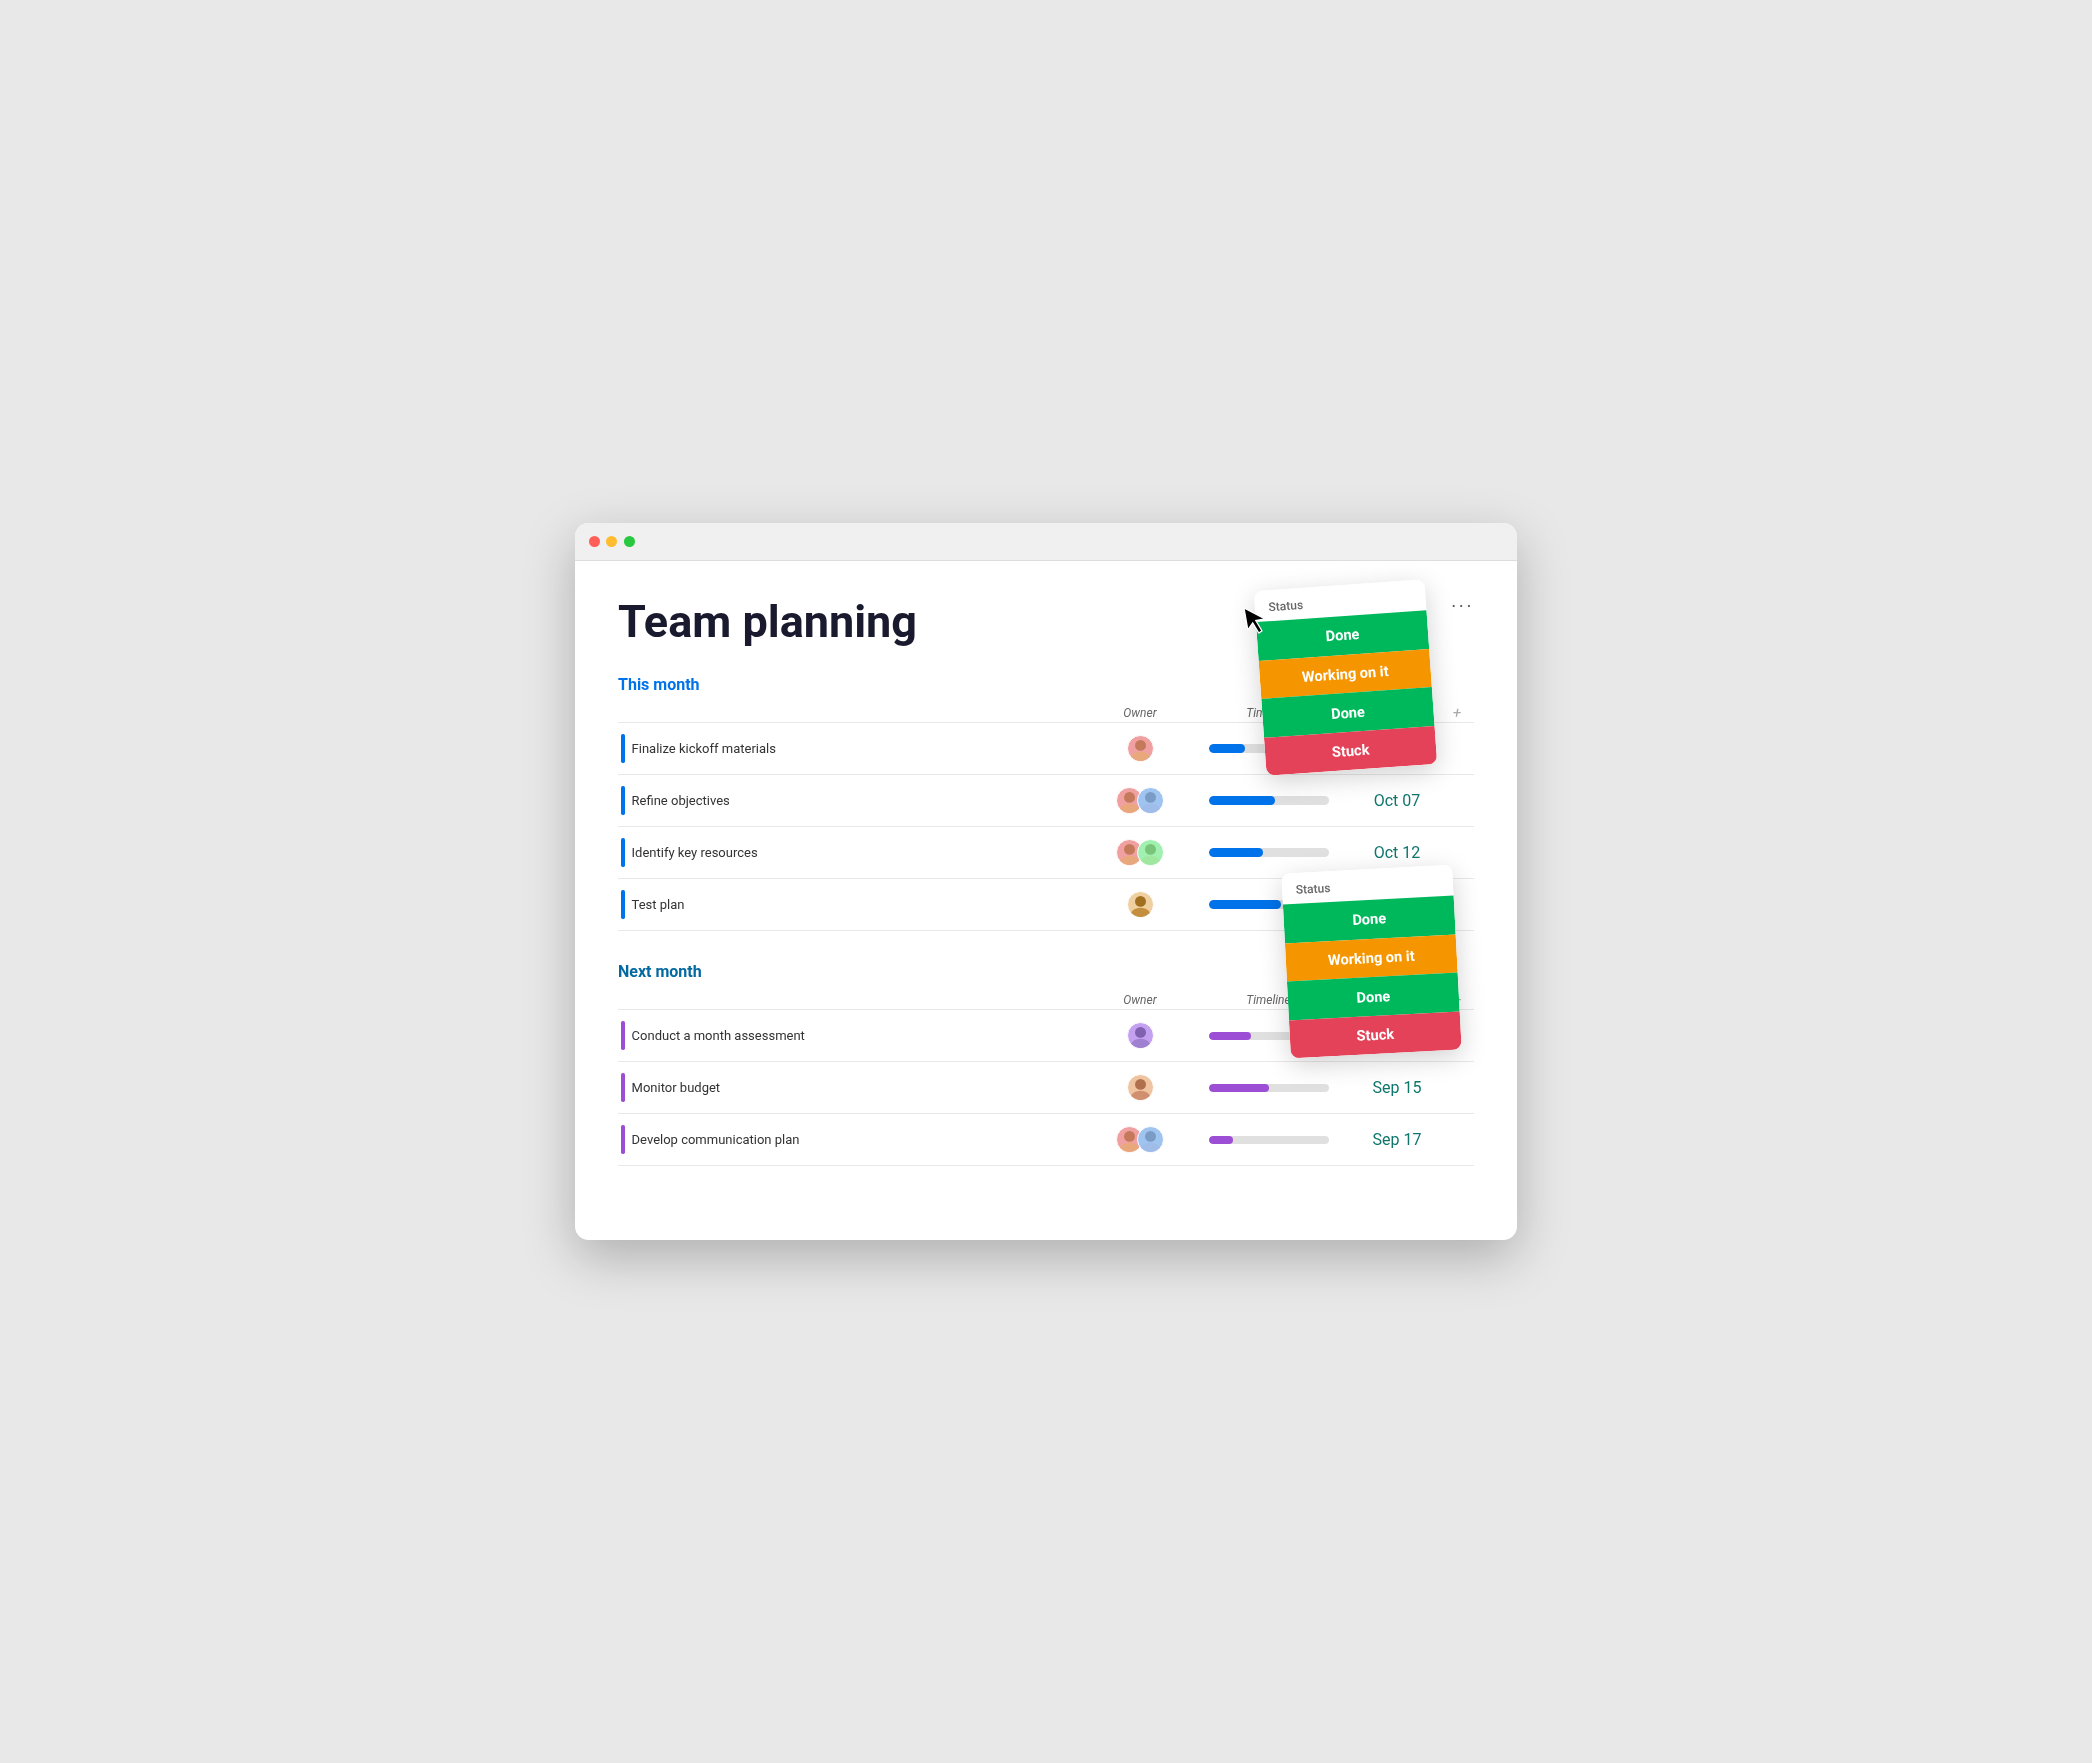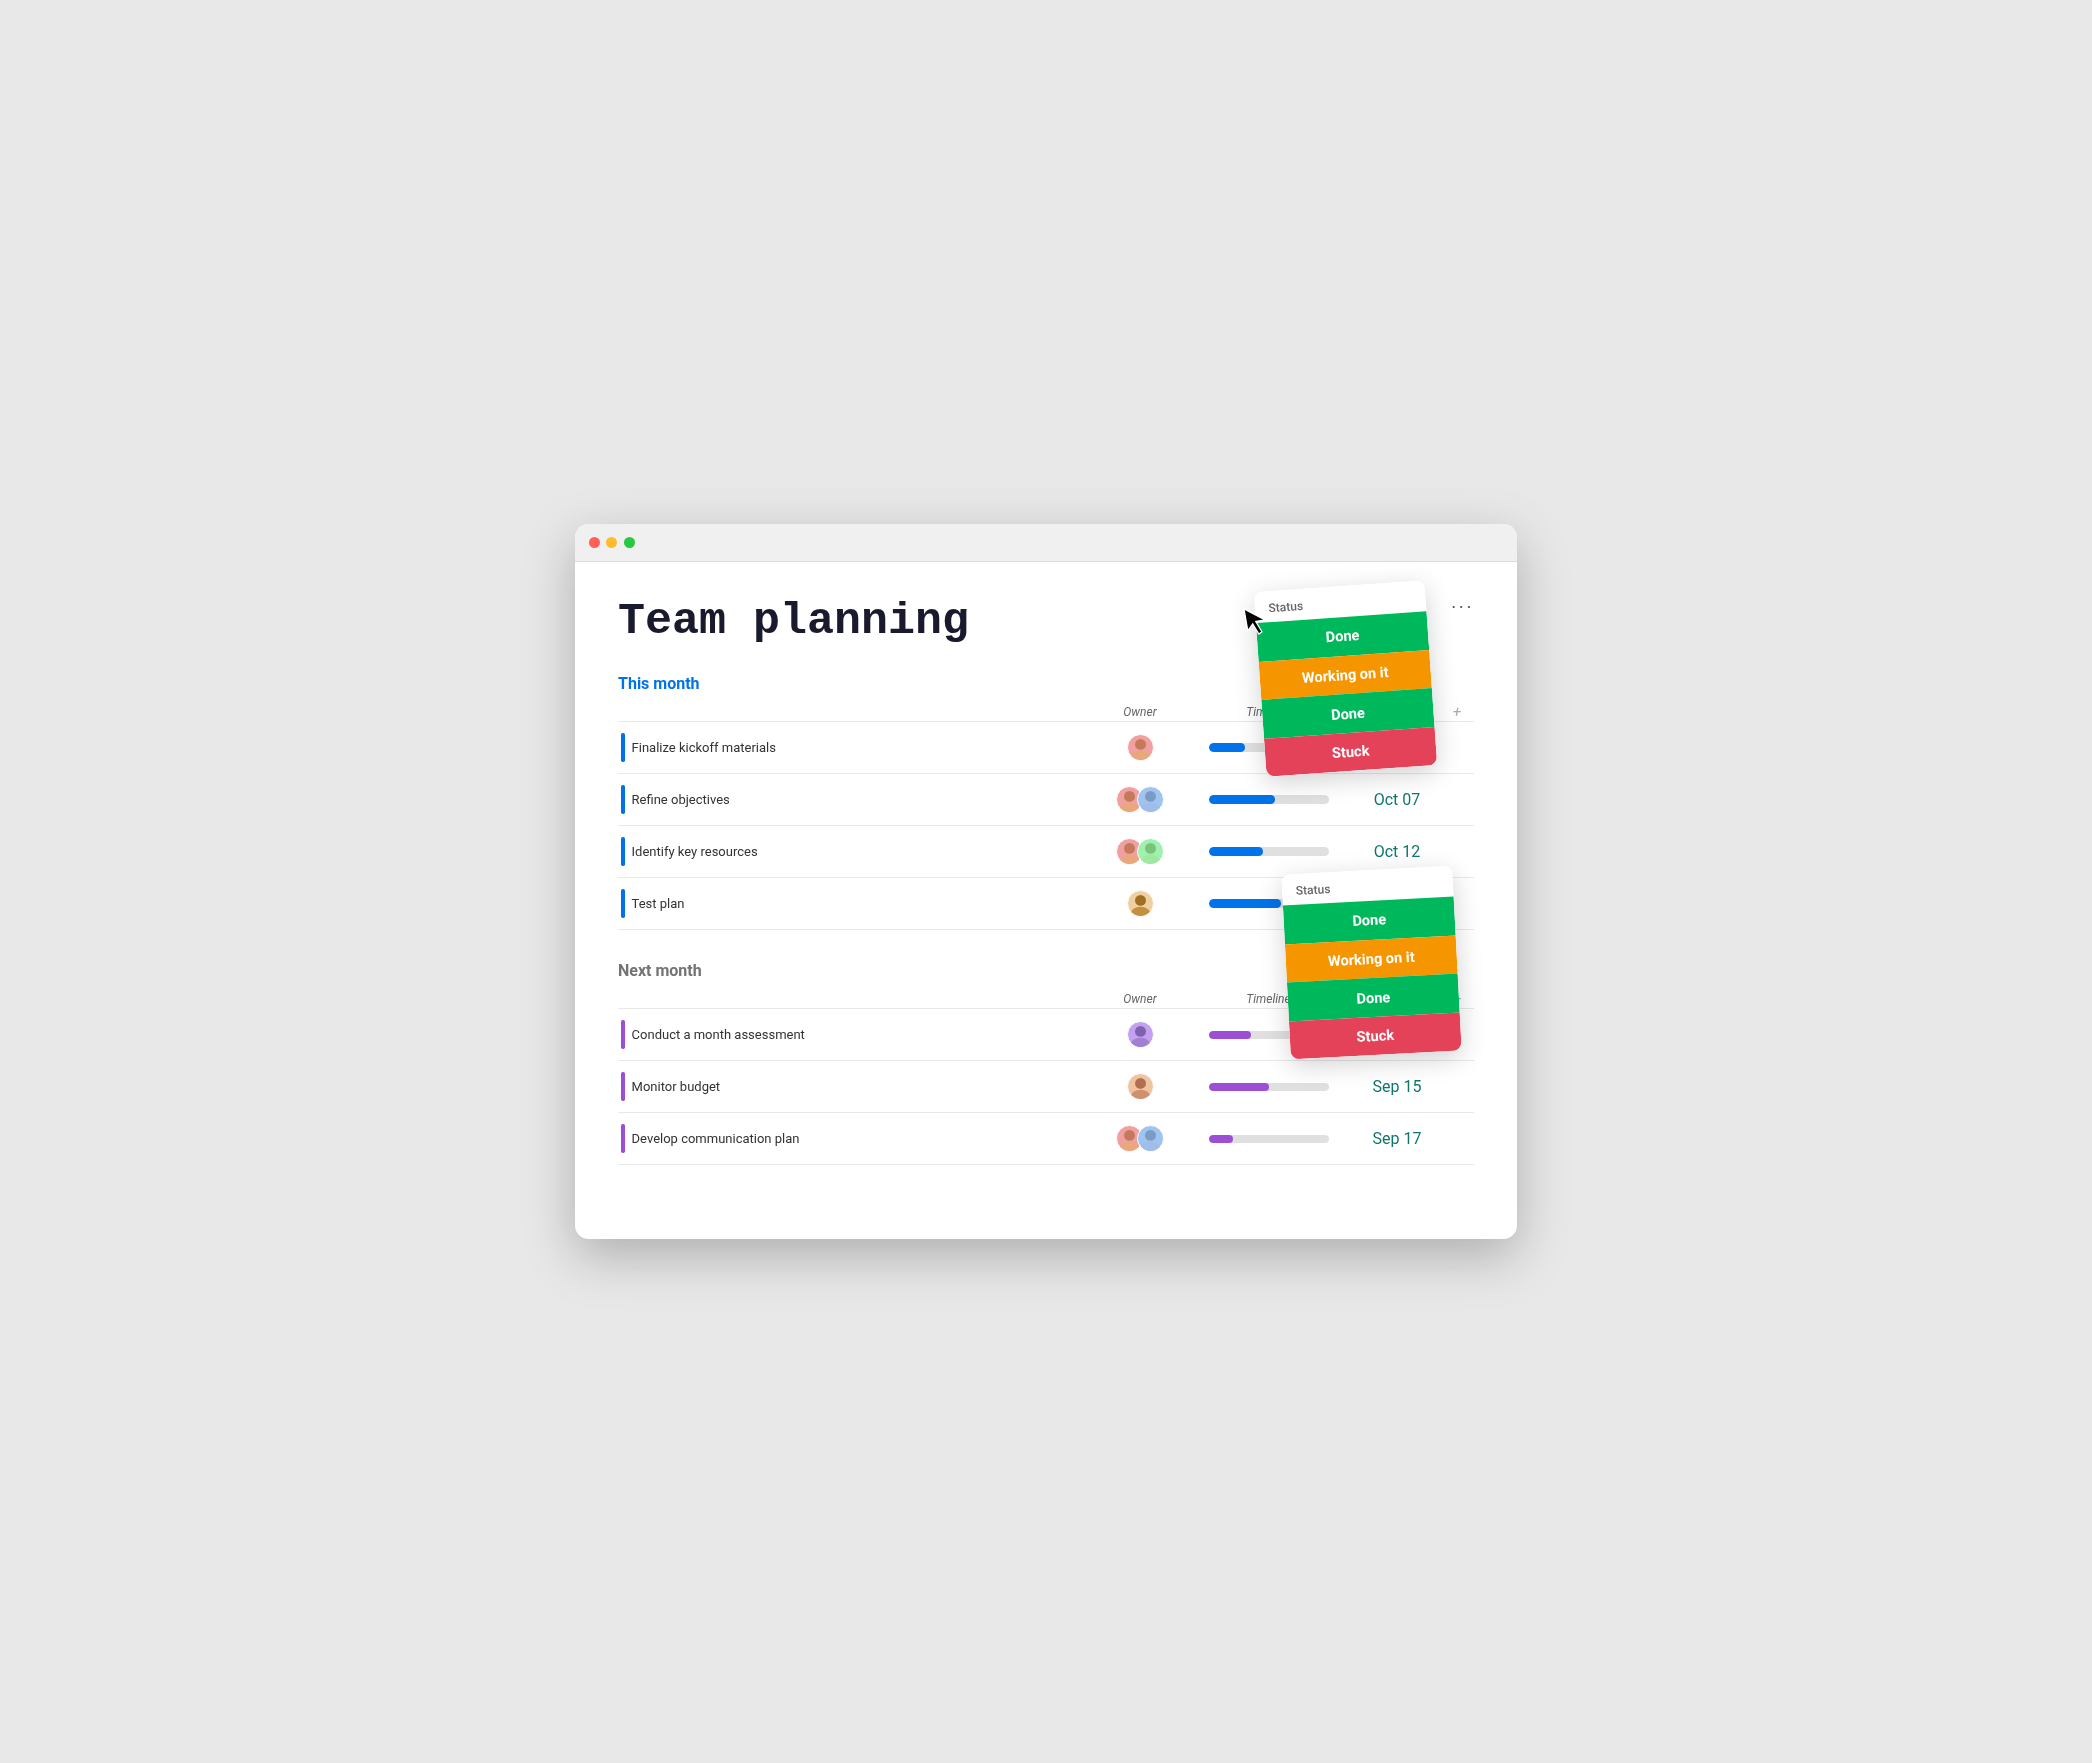--- a/index.html
+++ b/index.html
@@ -59,40 +59,39 @@
       color: #555;
       letter-spacing: 2.6px;
       cursor: pointer;
     }
 
     .page-title {
       font-size: 45px;
       font-weight: 700;
       color: #1a1a2e;
       margin-bottom: 27px;
-      font-family: Liberation Mono, monospace;
     }
 
     .section {
       margin-bottom: 31px;
     }
 
     .section-header {
       display: flex;
       align-items: center;
       margin-bottom: 10.3px;
     }
 
     .section-title {
       font-size: 16px;
       font-weight: 700;
     }
 
     .section-title.blue { color: #0073ea; }
-    .section-title.purple { color: #737373; }
+    .section-title.purple { color: #0369a1; }
 
     .task-row {
       display: grid;
       grid-template-columns: 1fr 86px 171px 86px 34px;
       align-items: center;
       border-top: 0.9px solid #e8e8e8;
       padding: 11px 0;
       position: relative;
     }
 

